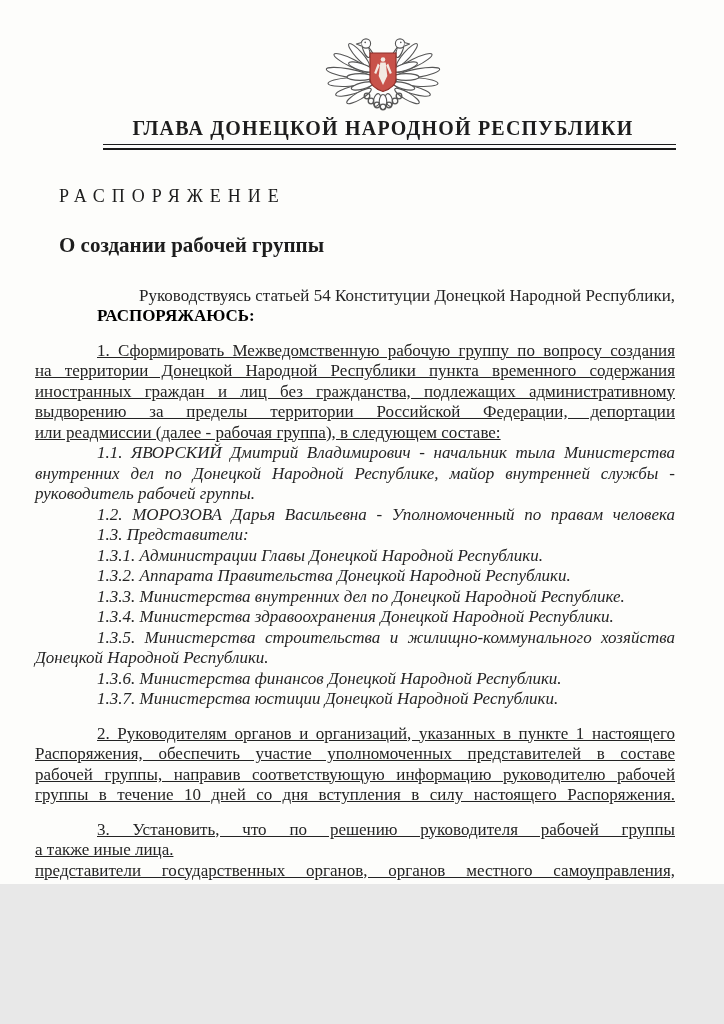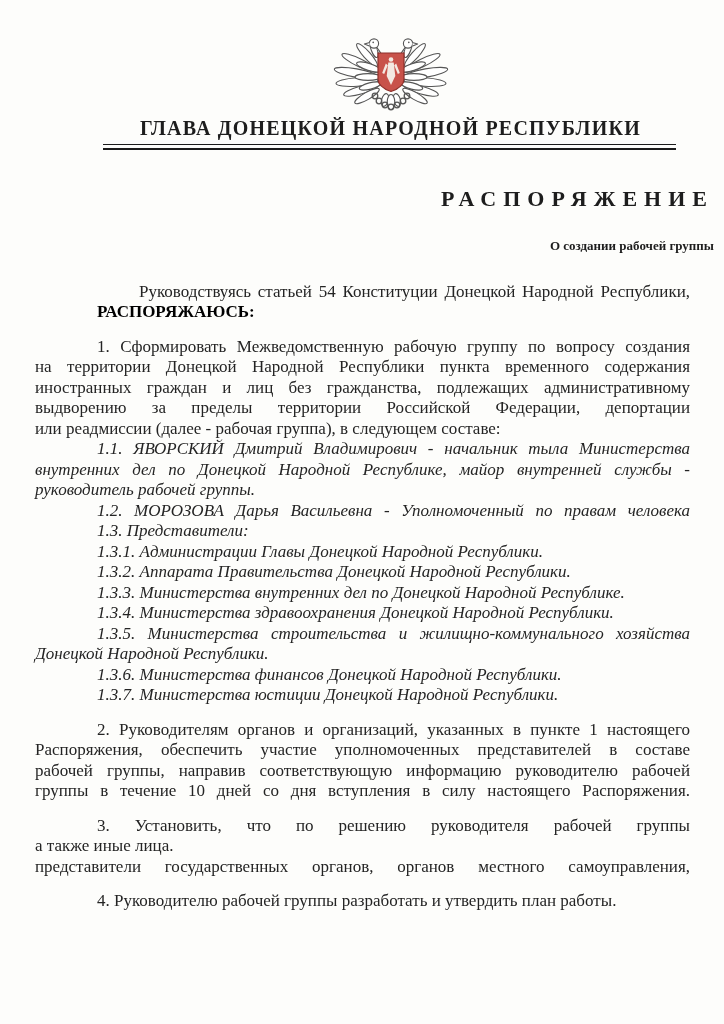--- a/index.html
+++ b/index.html
@@ -1,23 +1,23 @@
 <!DOCTYPE html>
 <html><head>
 <meta charset="utf-8">
 <style>
   html, body { margin: 0; padding: 0; background: #e8e8e8; }
   .page {
     position: relative;
     width: 724px;
-    height: 1024px;
+    height: 884px;
     margin: 0 auto;
     background: #fdfdfb;
     box-sizing: border-box;
-    padding: 0 34px 0 35px;
+    padding: 0 49px 0 35px;
     font-family: "Liberation Serif", "DejaVu Serif", serif;
     color: #222;
     overflow: hidden;
   }
   .emblem {
     width: 124px;
     height: 82px;
     margin: 33px auto 0;
     transform: translateX(28px);
   }
@@ -33,44 +33,44 @@
   }
   .double-rule {
     margin: 4px 0 0 68px;
     width: 573px;
     height: 2.6px;
     border-top: 1.6px solid #1b1b1b;
     border-bottom: 2.8px solid #1b1b1b;
   }
   .doc-kind {
     margin-top: 36px;
-    text-align: right;
+    text-align: left;
     transform: translateX(24px);
-    font-weight: bold;
-    font-size: 22px;
+    font-weight: normal;
+    font-size: 18px;
     letter-spacing: 7px;
     color: #1d1d1d;
     white-space: nowrap;
   }
   .subject {
     margin-top: 26px;
-    text-align: right;
+    text-align: left;
     transform: translateX(24px);
     font-weight: bold;
-    font-size: 13px;
+    font-size: 21px;
     color: #1d1d1d;
   }
   .body { font-size: 17px; line-height: 20.5px; color: #242424; }
   .line { text-align: left; }
   .line.just { text-align: justify; text-align-last: justify; }
   .line.first { text-indent: 62px; }
   .block-preamble { margin-top: 28px; }
   .block-preamble .line.first { text-indent: 104px; }
   .block-decree { font-weight: bold; color: #000000; }
-  .block-clause { margin-top: 14px; }
+  .block-clause { margin-top: 14px; text-decoration: underline; }
   .block-subitem { margin-top: 0; font-style: italic; }
 </style>
 </head>
 <body>
 
 <div class="page">
 
   <div class="emblem">
     <svg width="124" height="82" viewBox="0 0 124 82">
       <g fill="#ffffff" stroke="#565656" stroke-width="1.1">

